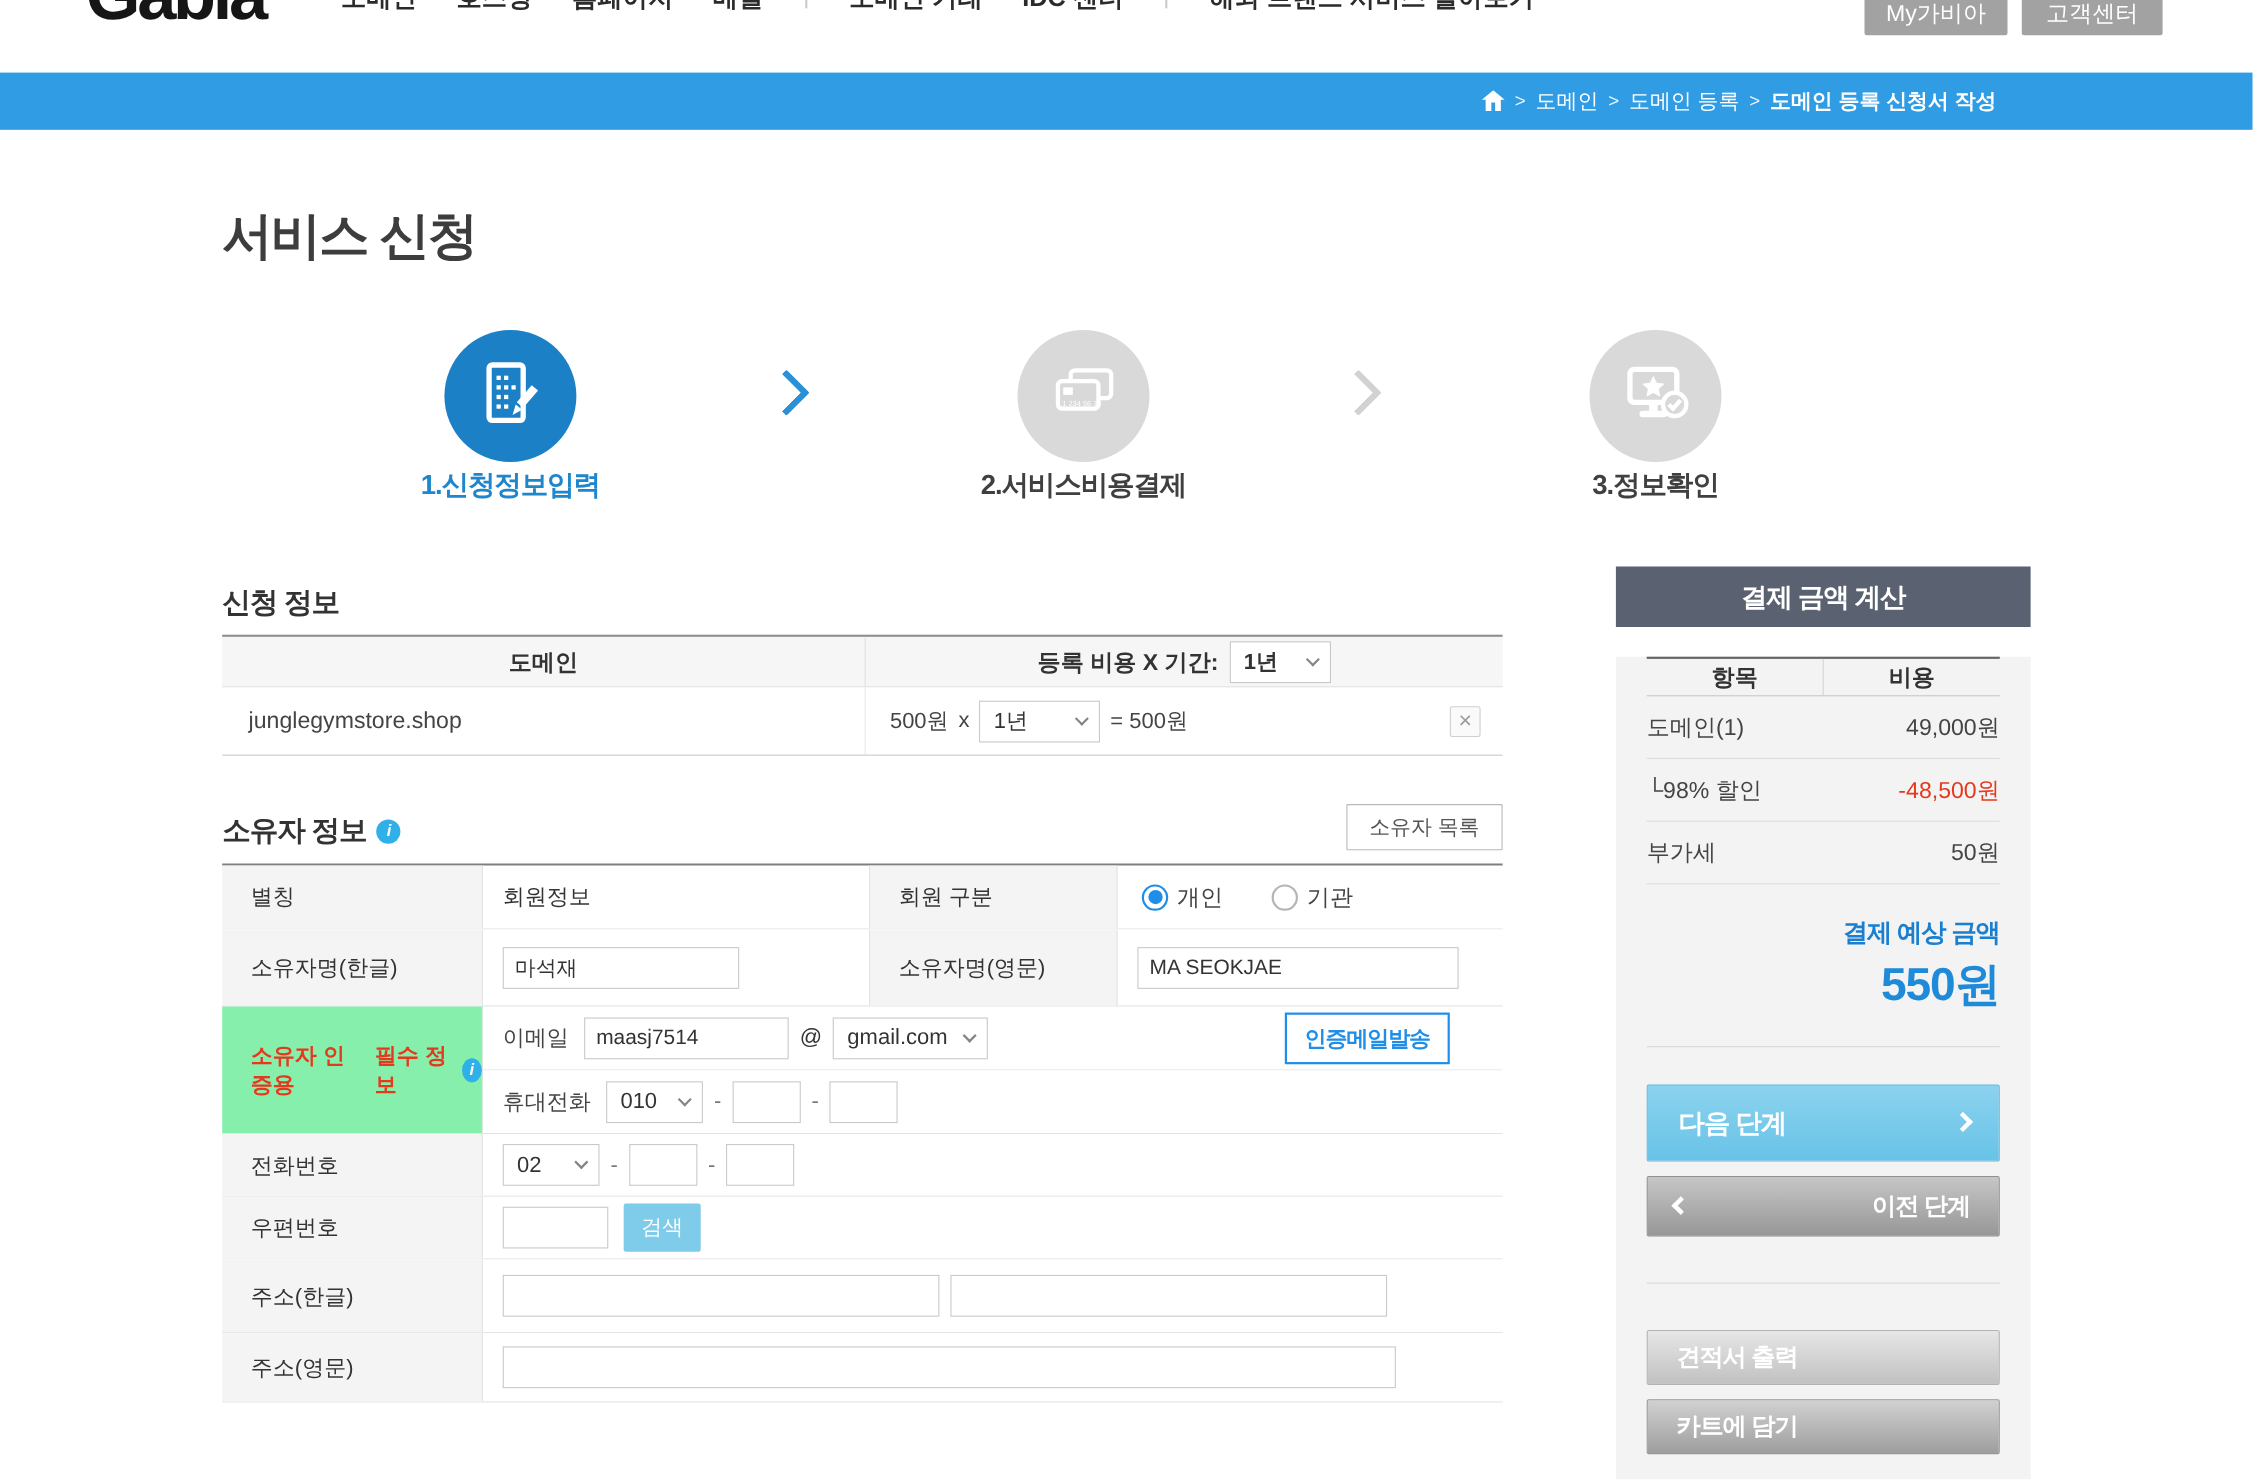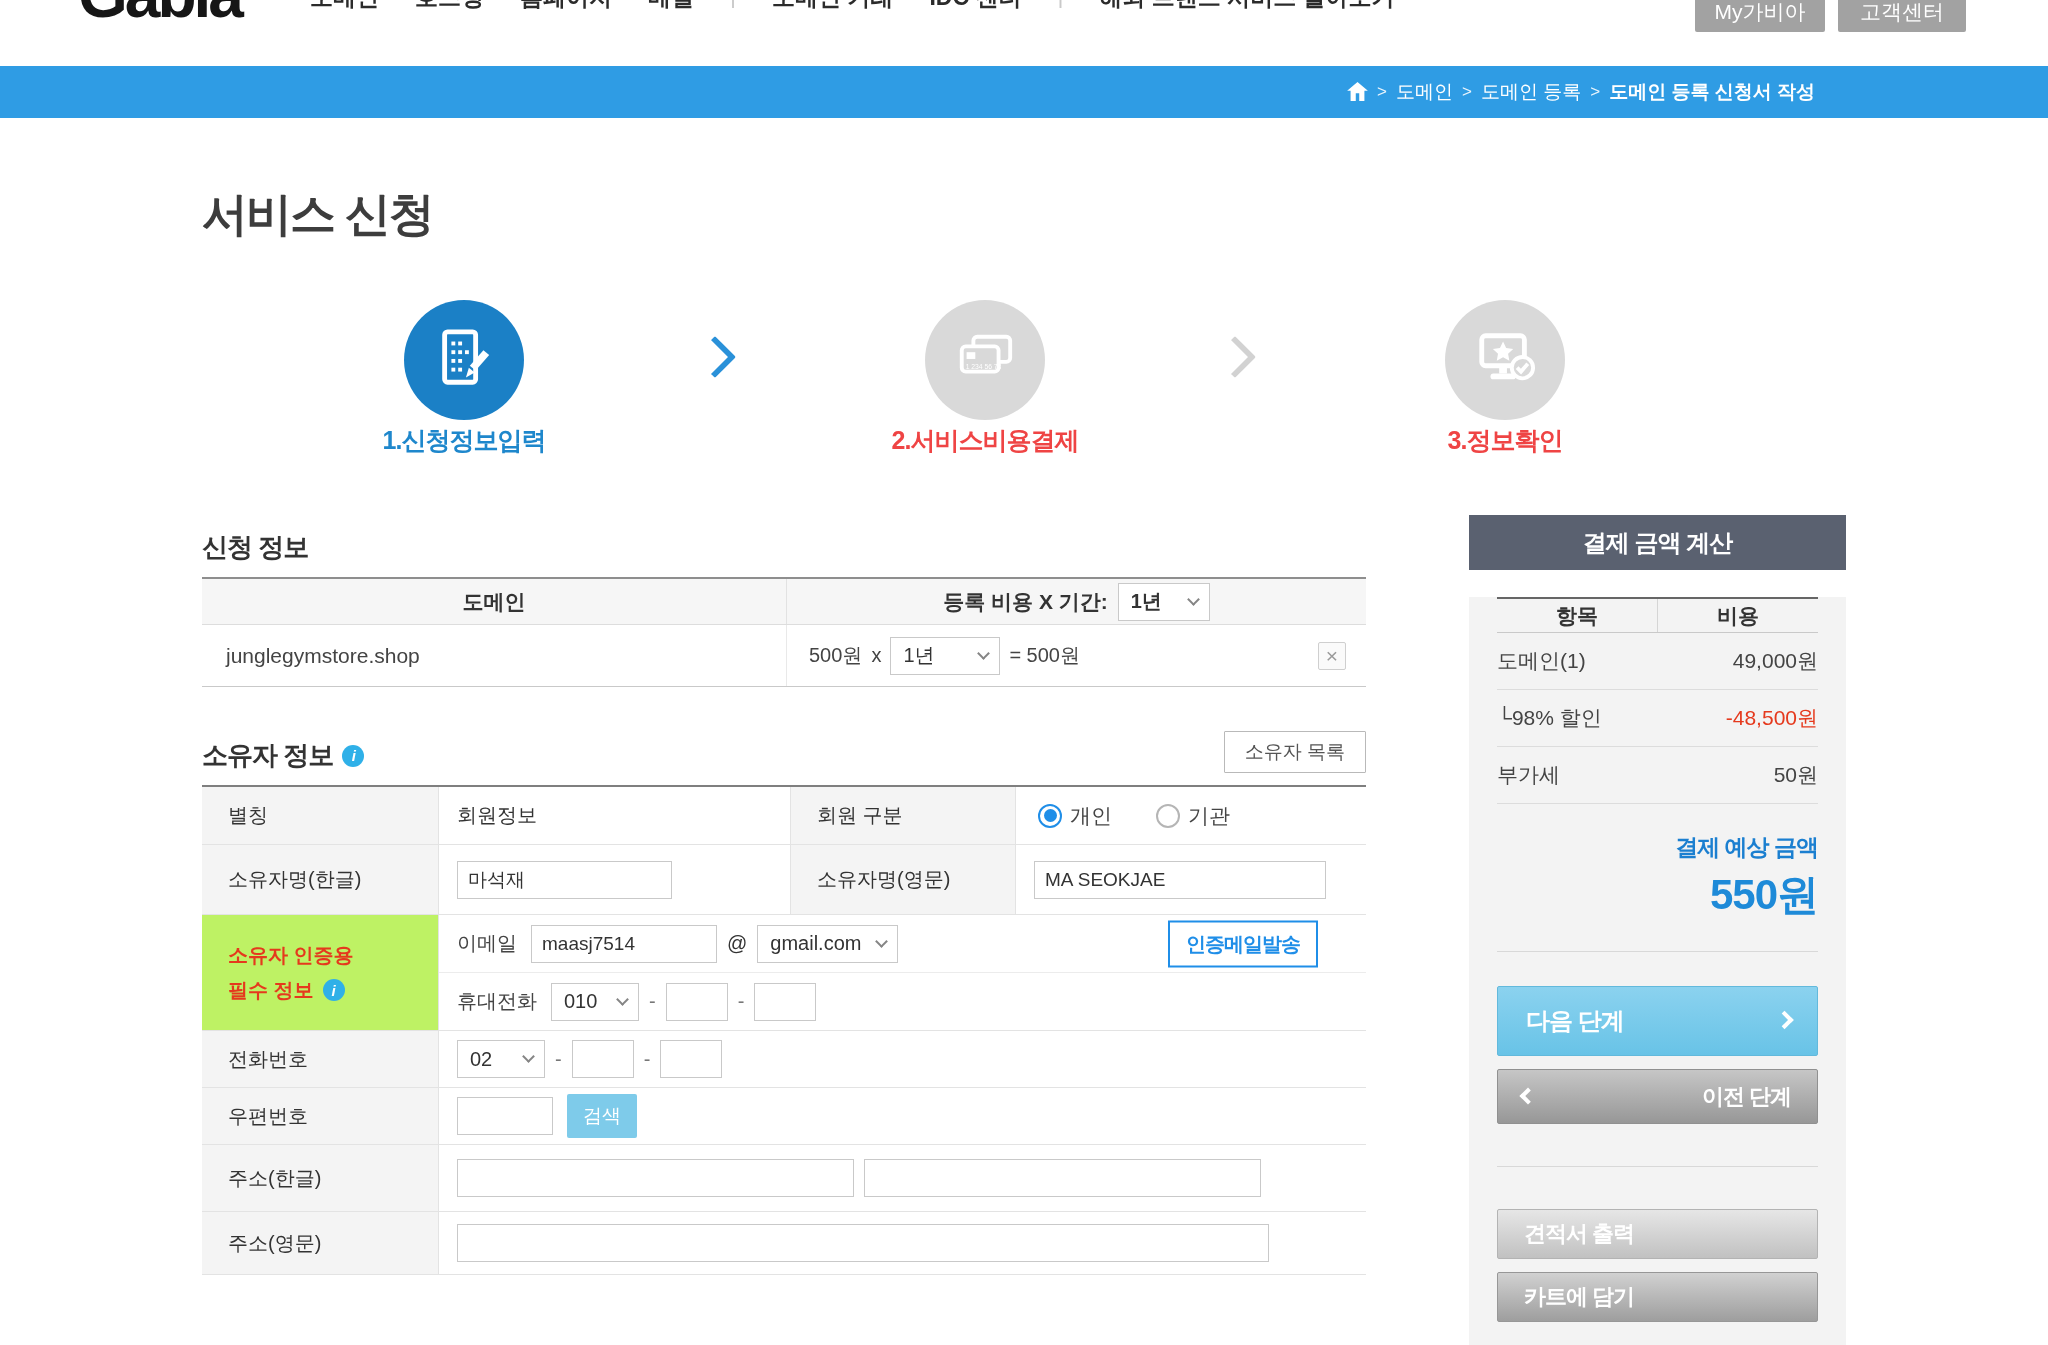--- a/index.html
+++ b/index.html
@@ -28,21 +28,21 @@
   .h1 { margin-top:64px; font-size:46px; font-weight:800; letter-spacing:-2px; color:#3d3d3d; }
 
   
   .steps { position:relative; margin-top:54px; height:212px; }
   .step { position:absolute; top:0; width:280px; text-align:center; }
   .step .circle { width:120px; height:120px; border-radius:50%; margin:0 auto; display:flex; align-items:center; justify-content:center; }
   .step.active .circle { background:#1b80c6; }
   .step.idle .circle { background:#d9d9d9; }
   .step .slabel { margin-top:4px; font-size:25px; font-weight:700; letter-spacing:-1px; }
   .step.active .slabel { color:#1e87cc; }
-  .step.idle .slabel { color:#ef4444; }
+  .step.idle .slabel { color:#404040; }
   .s1 { left:122px; } .s2 { left:643px; } .s3 { left:1163px; }
   .chev { position:absolute; top:42px; width:30px; height:30px; border-top:6px solid #2a91d9; border-right:6px solid #2a91d9; transform:rotate(45deg); border-radius:2px; }
   .chev.c1 { left:498px; }
   .chev.c2 { left:1018px; border-color:#d2d2d2; }
 
   
   .sec-title { font-size:26px; font-weight:700; color:#333; letter-spacing:-1px; display:flex; align-items:center; }
   .info-i { display:inline-flex; align-items:center; justify-content:center; width:22px; height:22px; border-radius:50%; background:#2fb0e8; color:#fff; font-size:15px; font-weight:700; font-style:italic; margin-left:9px; }
 
   
@@ -87,21 +87,21 @@
   .radio { width:24px; height:24px; border-radius:50%; border:2px solid #b5b5b5; background:#fff; display:inline-flex; align-items:center; justify-content:center; flex:0 0 auto; }
   .radio.on { border-color:#1f8ee8; }
   .radio.on .dot { width:13px; height:13px; border-radius:50%; background:#1f8ee8; }
   .rgroup { display:flex; align-items:center; gap:44px; padding-left:4px; }
   .ritem { display:flex; align-items:center; gap:8px; font-size:21px; color:#444; }
   .checkbox { width:25px; height:25px; background:#1f8ee8; border-radius:3px; position:relative; display:inline-block; flex:0 0 auto; }
   .checkbox:after { content:""; position:absolute; left:8px; top:3px; width:7px; height:13px; border:solid #fff; border-width:0 3px 3px 0; transform:rotate(40deg); }
 
   
   .r-auth { display:flex; border-bottom:1px solid #e3e3e3; }
-  .auth-label { width:237px; background:#bef264; border-right:1px solid #e3e3e3; padding-left:26px; display:flex; flex-direction:column; justify-content:center; gap:8px; color:#e5391d; font-weight:700; flex:0 0 auto; }
+  .auth-label { width:237px; background:#86efac; border-right:1px solid #e3e3e3; padding-left:26px; display:flex; justify-content:center; gap:8px; color:#e5391d; font-weight:700; flex:0 0 auto; }
   .auth-label .line { display:flex; align-items:center; }
   .auth-body { flex:1; display:flex; flex-direction:column; }
   .auth-sub { height:57px; display:flex; align-items:center; gap:10px; padding-left:18px; position:relative; }
   .auth-sub.first { border-bottom:1px solid #ececec; height:58px; }
   .flabel { color:#444; font-size:20px; margin-right:4px; }
   .btn-sendmail { position:absolute; right:48px; top:50%; transform:translateY(-50%); border:2px solid #1f8ee8; color:#1f8ee8; background:#fff; font-size:20px; font-weight:700; padding:8px 16px; letter-spacing:-1px; }
   .btn-search { background:#7ecbea; border:0; color:#fff; font-size:19px; padding:9px 16px; margin-left:4px; border-radius:2px; }
 
   
   .admin { margin-top:36px; display:flex; align-items:center; gap:16px; }

